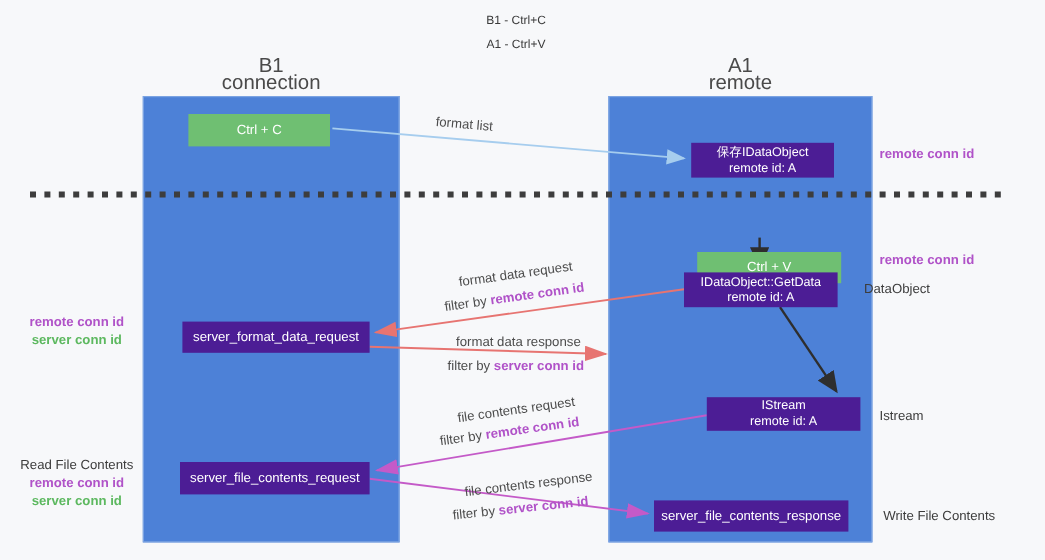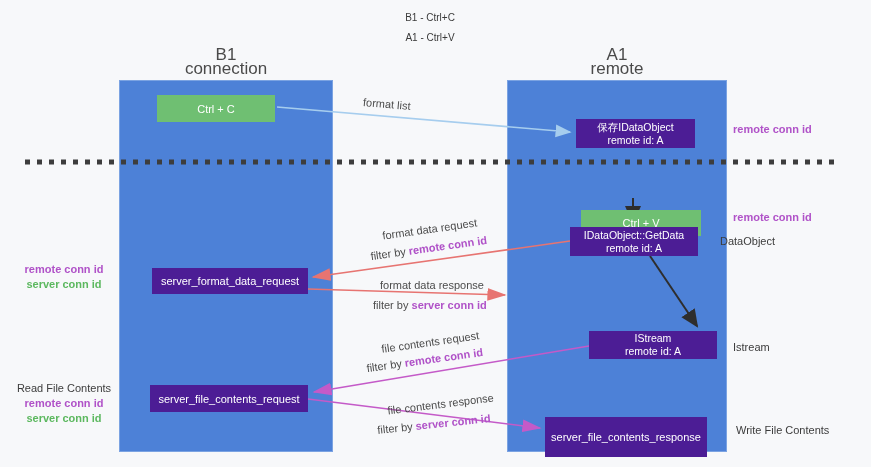--- a/index.html
+++ b/index.html
@@ -122,21 +122,21 @@
 
   <div class="node orange" style="left:589px; top:331px; width:128px; height:28px;">
     <div class="l1">IStream</div>
     <div class="l2">remote id: A</div>
   </div>
 
   <div class="node orange" style="left:150px; top:385px; width:158px; height:27px;">
     <div class="single">server_file_contents_request</div>
   </div>
 
-  <div class="node orange" style="left:545px; top:417px; width:162px; height:40px;">
+  <div class="node orange" style="left:545px; top:417px; width:162px; height:26px;">
     <div class="single">server_file_contents_response</div>
   </div>
 
   <div class="edge-label" style="left:363px; top:98px; transform:rotate(5deg);">format list</div>
 
   <div class="edge-label" style="left:382px; top:223px; transform:rotate(-8deg);">format data request</div>
   <div class="edge-label" style="left:370px; top:242px; transform:rotate(-8deg);">
     <span class="flt">filter by </span><span class="purple">remote conn id</span>
   </div>
 

